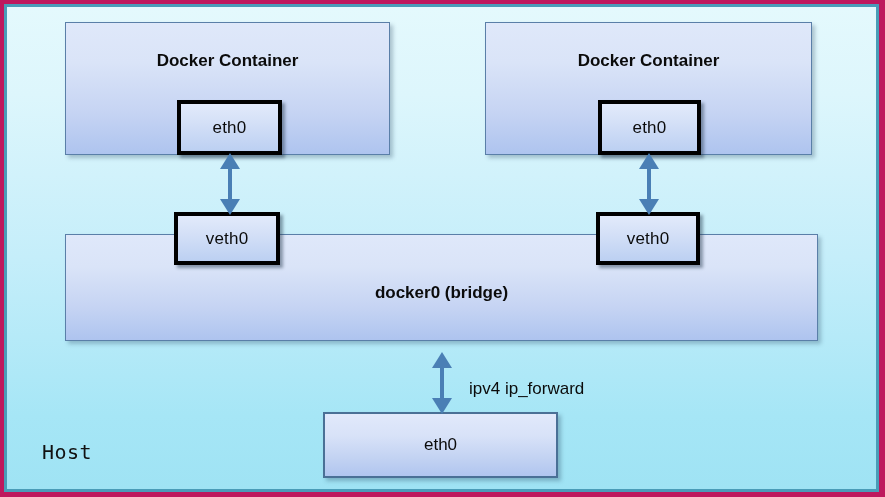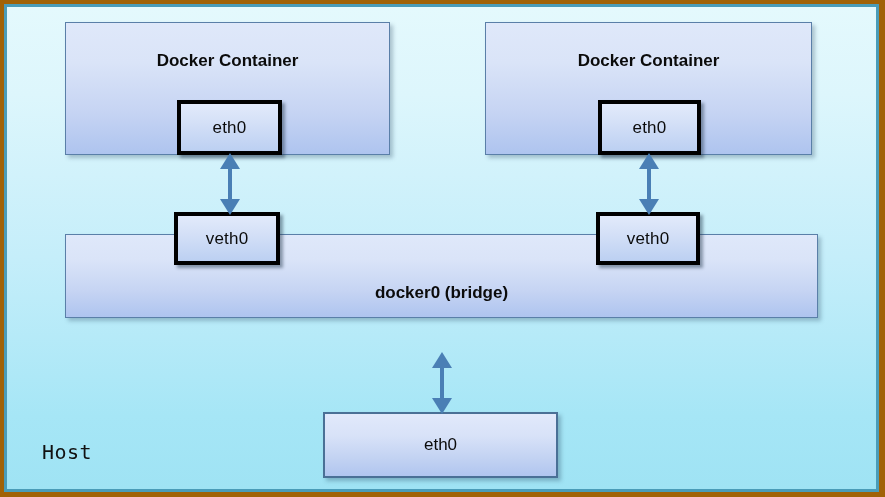--- a/index.html
+++ b/index.html
@@ -6,21 +6,21 @@
     margin: 0;
     padding: 0;
     background: #ffffff;
   }
   #stage {
     position: relative;
     width: 885px;
     height: 497px;
     overflow: hidden;
     font-family: "Liberation Sans", sans-serif;
-    background: #a16207;
+    background: #be185d;
   }
 
   
   .host-box {
     position: absolute;
     left: 4px;
     top: 4px;
     width: 875px;
     height: 488px;
     box-sizing: border-box;
@@ -127,21 +127,21 @@
   </div>
 
   <div class="nic" style="left:177px; top:100px; width:105px; height:55px;">eth0</div>
 
   <div class="panel" style="left:485px; top:22px; width:327px; height:133px;">
     <div class="panel-title container-title">Docker Container</div>
   </div>
 
   <div class="nic" style="left:598px; top:100px; width:103px; height:55px;">eth0</div>
 
-  <div class="panel" style="left:65px; top:234px; width:753px; height:84px;">
+  <div class="panel" style="left:65px; top:234px; width:753px; height:107px;">
     <div class="panel-title" style="top:48px;">docker0 (bridge)</div>
   </div>
 
   <div class="nic" style="left:174px; top:212px; width:106px; height:53px;">veth0</div>
 
   <div class="nic" style="left:596px; top:212px; width:104px; height:53px;">veth0</div>
 
   <div class="nic-thin" style="left:323px; top:412px; width:235px; height:66px;">eth0</div>
 
   <svg class="arrow" style="left:215px; top:153px; width:30px; height:62px;" viewBox="0 0 30 62">
@@ -155,17 +155,18 @@
     <polygon points="15,0 25,16 5,16" fill="#4a7fb5"></polygon>
     <polygon points="15,62 5,46 25,46" fill="#4a7fb5"></polygon>
   </svg>
 
   <svg class="arrow" style="left:427px; top:352px; width:30px; height:62px;" viewBox="0 0 30 62">
     <line x1="15" y1="10" x2="15" y2="52" stroke="#4a7fb5" stroke-width="4"></line>
     <polygon points="15,0 25,16 5,16" fill="#4a7fb5"></polygon>
     <polygon points="15,62 5,46 25,46" fill="#4a7fb5"></polygon>
   </svg>
 
+  <div class="edge-label" style="left:469px; top:379px;">ipv4 ip_forward</div>
 
   <div class="host-label">Host</div>
 
 
 </div>
 
 </body></html>

